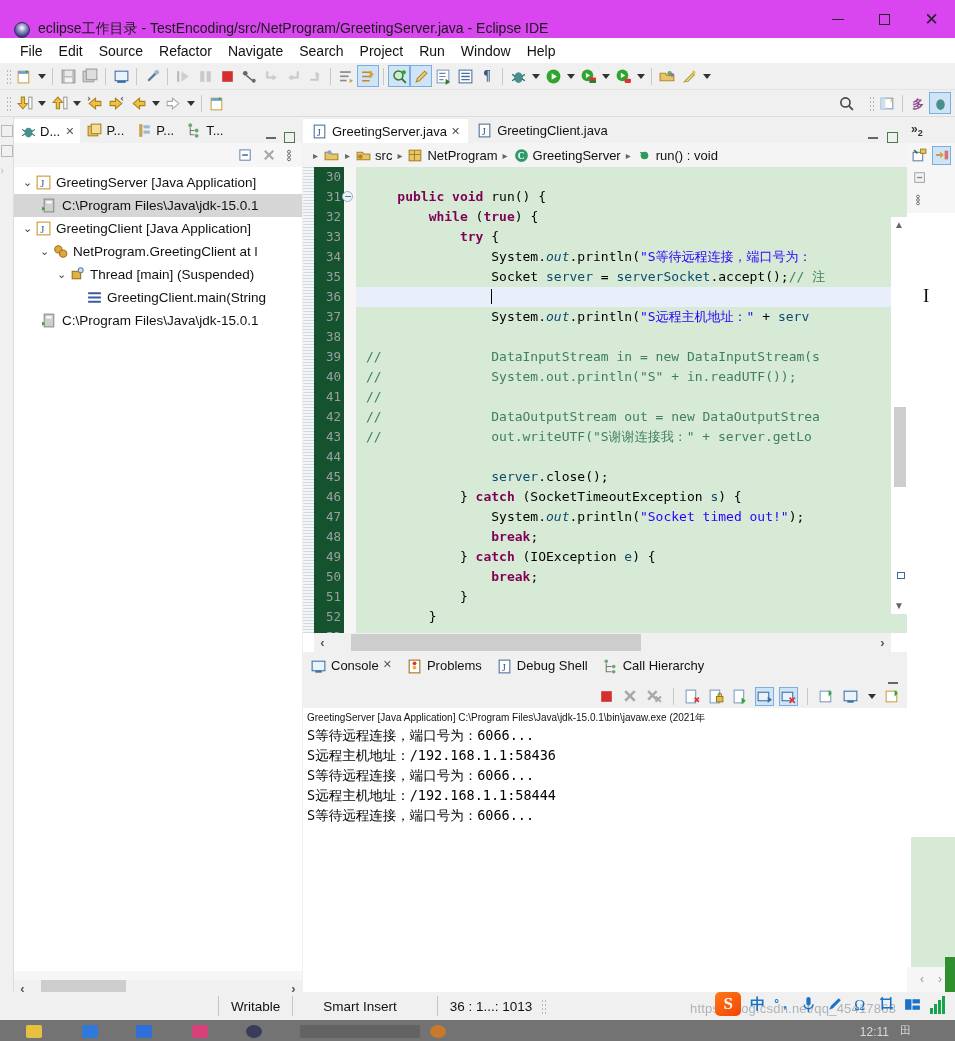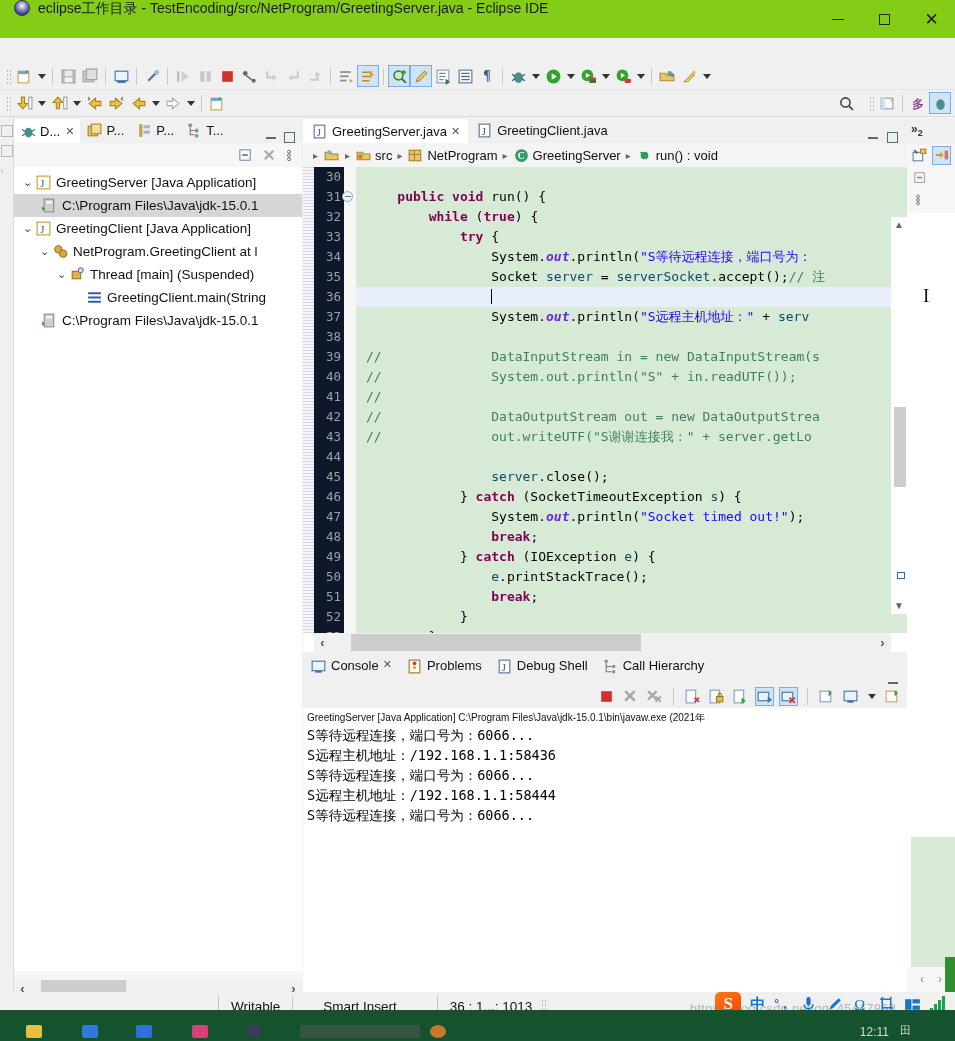--- a/index.html
+++ b/index.html
@@ -8,21 +8,21 @@
     font-family: "Liberation Sans", sans-serif;
     font-size: 13px;
     background: #ffffff;
     overflow: hidden;
   }
   #app { position: relative; width: 955px; height: 1041px; background: #f0f0f0; }
 
   
   .titlebar {
     position: absolute; left: 0; top: 0; width: 955px; height: 38px;
-    background: #84cc16; display: flex; align-items: flex-start;
+    background: #d946ef; display: flex; align-items: flex-end;
   }
   .title-icon {
     width: 16px; height: 16px; margin-left: 14px; margin-right: 8px;
     border-radius: 50%;
     background: radial-gradient(circle at 50% 35%, #ffffff 0%, #8d8dc4 38%, #2c2c6e 80%);
     border: 1px solid #30305e;
     flex: 0 0 auto;
   }
   .title-text { font-size: 14px; color: #1a1a1a; white-space: nowrap; }
   .win-buttons { margin-left: auto; display: flex; height: 38px; }
@@ -116,35 +116,35 @@
   .ed-tabs .minmax { margin-left: auto; display: flex; gap: 9px; padding-right: 9px; align-items: center; }
 
   .breadcrumb { height: 24px; background: #f4f4f4; display: flex; align-items: center;
                 padding-left: 8px; gap: 3px; font-size: 13px; color: #111; white-space: nowrap; }
   .bc-sep { color: #666; font-size: 10px; margin: 0 2px; }
   .bc-item { display: flex; align-items: center; gap: 3px; }
 
   .code-wrap { position: absolute; left: 0; top: 50px; right: 0; bottom: 19px; display: flex; background: #ffffff; }
   .ruler-left { width: 11px; background: #f6f6f6;
     background-image: repeating-linear-gradient(0deg,#cfd9e8 0 1px,transparent 1px 3px); }
-  .gutter { width: 30px; background: #0f172a; text-align: right; padding-right: 3px;
+  .gutter { width: 30px; background: #14532d; text-align: right; padding-right: 3px;
             font-family: "DejaVu Sans Mono", monospace; font-size: 12.5px; color: #9aa0a6; }
   .gline { height: 20px; line-height: 20px; position: relative; }
   .fold { position: absolute; right: -12px; top: 4px; width: 11px; height: 11px;
           border: 1px solid #9bb0c5; border-radius: 50%; background: #eef3f8; }
   .fold::before { content:""; position:absolute; left:2px; top:4px; width:6px; height:1px; background:#5a7a99; }
   .foldbar { width: 12px; background: #f6f6f6; }
   .codearea { flex: 1 1 auto; position: relative; background: #d6ead6; overflow: hidden;
               font-family: "DejaVu Sans Mono", monospace; font-size: 13px; }
   .cline { height: 20px; line-height: 20px; white-space: pre; padding-left: 10px; }
   .cline.current { background: #e8eefa; }
   .k { color: #7f0055; font-weight: bold; }
   .s { color: #2a00ff; }
   .cm { color: #3f7f5f; }
-  .f { color: #6d28d9; font-weight: bold; font-style: italic; }
+  .f { color: #0c4a6e; font-weight: normal; font-style: italic; }
   .fl { color: #0c4a6e; }
   .t { color: #000000; }
 
   .ed-vscroll { position: absolute; right: 0; top: 50px; bottom: 19px; width: 16px; background: #ffffff; }
   .vs-arrow { height: 16px; text-align: center; color: #666; font-size: 10px; line-height: 16px; }
   .vs-thumb { position: absolute; right: 1px; width: 12px; background: #cdcdcd; }
   .ed-hscroll { position: absolute; left: 11px; right: 16px; bottom: 0; height: 19px;
                 background: #f0f0f0; display: flex; align-items: center; }
 
   
@@ -196,21 +196,21 @@
     background: linear-gradient(145deg,#ff7a18,#f24405);
   }
   .ime-item { color: #1a73c8; font-size: 15px; font-weight: bold; }
   .ime-bars { display: flex; align-items: flex-end; gap: 1px; height: 20px; }
   .ime-bars span { width: 3px; background: #16a34a; }
 
   .watermark {
     position: absolute; left: 690px; bottom: 25px; font-size: 13px;
     color: rgba(120,130,140,.55); white-space: nowrap; letter-spacing: .2px;
   }
-  .taskbar { position: absolute; left: 0; bottom: 0; width: 955px; height: 31px; background: #14532d; }
+  .taskbar { position: absolute; left: 0; bottom: 0; width: 955px; height: 21px; background: #737373; }
   .tb-ico { position: absolute; bottom: 3px; width: 16px; height: 13px; border-radius: 2px; }
   .clock { position: absolute; right: 66px; bottom: 2px; color: #d8d8d8; font-size: 12px; }
   .scroll-right-edge { position:absolute; right:0; top:957px; width:10px; height:50px; background:#2f8f2f; }
 </style>
 </head>
 <body>
 
 <div id="app">
 
   <div class="titlebar">
@@ -220,20 +220,32 @@
       <div class="win-btn">
           <span class="glyph-min"></span>
         </div>
       <div class="win-btn">
           <span class="glyph-max"></span>
         </div>
       <div class="win-btn close">✕</div>
     </div>
   </div>
 
+  <div class="menubar">
+    <div class="menu-item">File</div>
+    <div class="menu-item">Edit</div>
+    <div class="menu-item">Source</div>
+    <div class="menu-item">Refactor</div>
+    <div class="menu-item">Navigate</div>
+    <div class="menu-item">Search</div>
+    <div class="menu-item">Project</div>
+    <div class="menu-item">Run</div>
+    <div class="menu-item">Window</div>
+    <div class="menu-item">Help</div>
+  </div>
 
   <div class="toolbar row1">
     <div class="tb-grip"></div>
 
     <div class="tb-btn">
       <svg class="ic" viewBox="0 0 16 16">
           <rect x="2" y="3" width="10" height="11" fill="#fff" stroke="#c8a24a"></rect>
           <rect x="2" y="3" width="10" height="2.5" fill="#6b9fd4"></rect>
           <path d="M10 2l1.3 1.3L10 4.6 8.7 3.3z" fill="#2fa52f"></path>
         </svg>
@@ -743,21 +755,20 @@
         <div class="cline"><span class="cm">//              System.out.println("S" + in.readUTF());</span></div>
         <div class="cline"><span class="cm">//</span></div>
         <div class="cline"><span class="cm">//              DataOutputStream out = new DataOutputStrea</span></div>
         <div class="cline"><span class="cm">//              out.writeUTF("S谢谢连接我：" + server.getLo</span></div>
         <div class="cline"></div>
         <div class="cline">                <span class="fl">server</span><span class="t">.close();</span></div>
         <div class="cline">            <span class="t">} </span><span class="k">catch</span><span class="t"> (SocketTimeoutException </span><span class="fl">s</span><span class="t">) {</span></div>
         <div class="cline">                <span class="t">System.</span><span class="f">out</span><span class="t">.println(</span><span class="s">"Socket timed out!"</span><span class="t">);</span></div>
         <div class="cline">                <span class="k">break</span><span class="t">;</span></div>
         <div class="cline">            <span class="t">} </span><span class="k">catch</span><span class="t"> (IOException </span><span class="fl">e</span><span class="t">) {</span></div>
-        <div class="cline">                <span class="fl">e</span><span class="t">.printStackTrace();</span></div>
         <div class="cline">                <span class="k">break</span><span class="t">;</span></div>
         <div class="cline">            <span class="t">}</span></div>
         <div class="cline">        <span class="t">}</span></div>
       </div>
       <div class="ed-vscroll">
         <div class="vs-arrow">▲</div>
         <div class="vs-thumb" style="top:190px;height:80px;"></div>
         <div class="vs-arrow" style="position:absolute;bottom:0;width:16px;">▼</div>
         <div style="position:absolute;right:2px;top:355px;width:8px;height:7px;border:1px solid #3b6a9a;"></div>
       </div>

